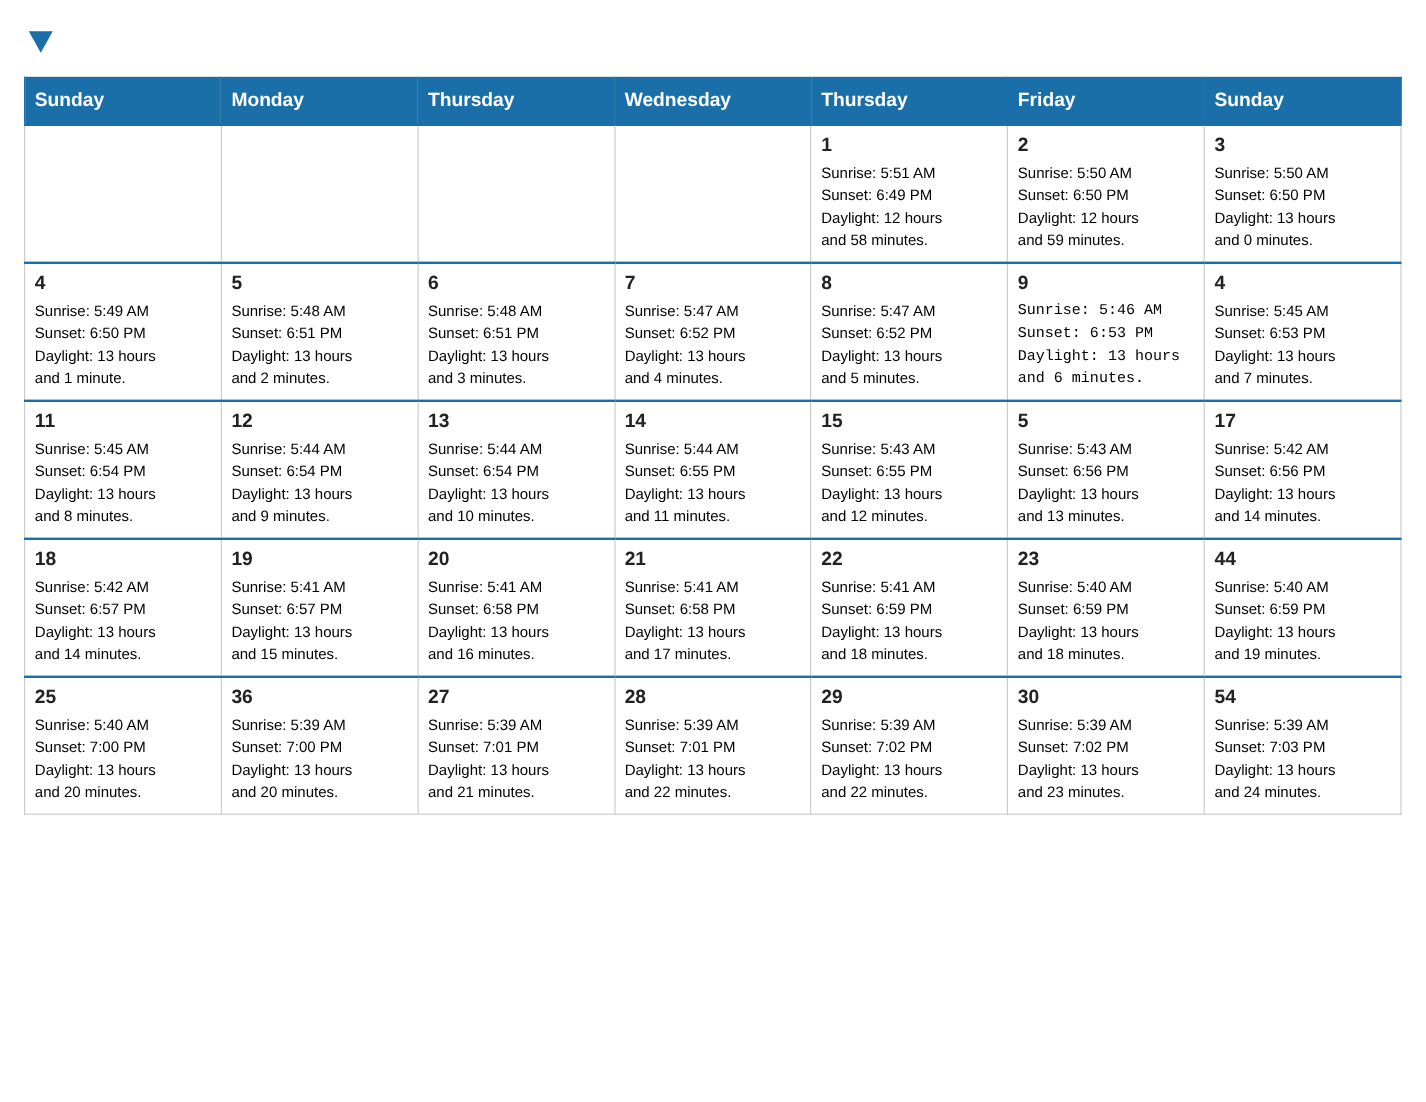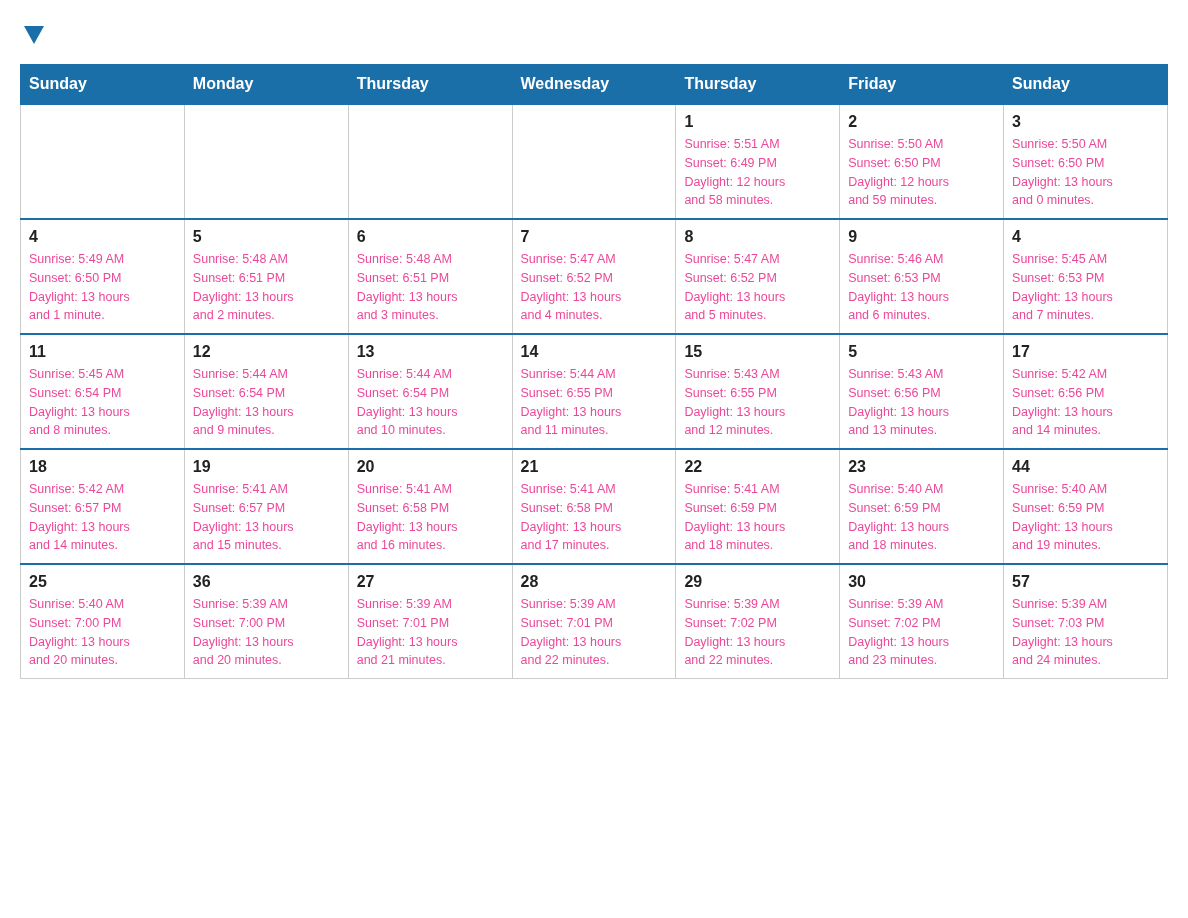--- a/index.html
+++ b/index.html
@@ -57,21 +57,21 @@
     }
     .day-number {
       font-size: 16px;
       font-weight: bold;
       color: #222;
       display: block;
       margin-bottom: 4px;
     }
     .day-info {
       font-size: 12.5px;
-      color: #ec4899;
+      color: #000000;
       line-height: 1.5;
     }
     .empty-cell {
       background: #fff;
     }
     .logo-wrapper {
       display: flex;
       flex-direction: column;
       align-items: flex-start;
     }
@@ -175,21 +175,21 @@
         </td>
         <td>
           <span class="day-number">8</span>
           <div class="day-info" style="white-space: pre-line;">Sunrise: 5:47 AM
 Sunset: 6:52 PM
 Daylight: 13 hours
 and 5 minutes.</div>
         </td>
         <td>
           <span class="day-number">9</span>
-          <div class="day-info" style="white-space: pre-line;">Sunrise: 5:46 AM
+          <div class="day-info" style="white-space: pre-line; font-family: Liberation Mono, monospace;">Sunrise: 5:46 AM
 Sunset: 6:53 PM
 Daylight: 13 hours
 and 6 minutes.</div>
         </td>
         <td>
           <span class="day-number">4</span>
           <div class="day-info" style="white-space: pre-line;">Sunrise: 5:45 AM
 Sunset: 6:53 PM
 Daylight: 13 hours
 and 7 minutes.</div>
@@ -334,21 +334,21 @@
 and 22 minutes.</div>
         </td>
         <td>
           <span class="day-number">30</span>
           <div class="day-info" style="white-space: pre-line;">Sunrise: 5:39 AM
 Sunset: 7:02 PM
 Daylight: 13 hours
 and 23 minutes.</div>
         </td>
         <td>
-          <span class="day-number">57</span>
+          <span class="day-number">54</span>
           <div class="day-info" style="white-space: pre-line;">Sunrise: 5:39 AM
 Sunset: 7:03 PM
 Daylight: 13 hours
 and 24 minutes.</div>
         </td>
       </tr>
     </tbody>
 </table>
 
 </body></html>

